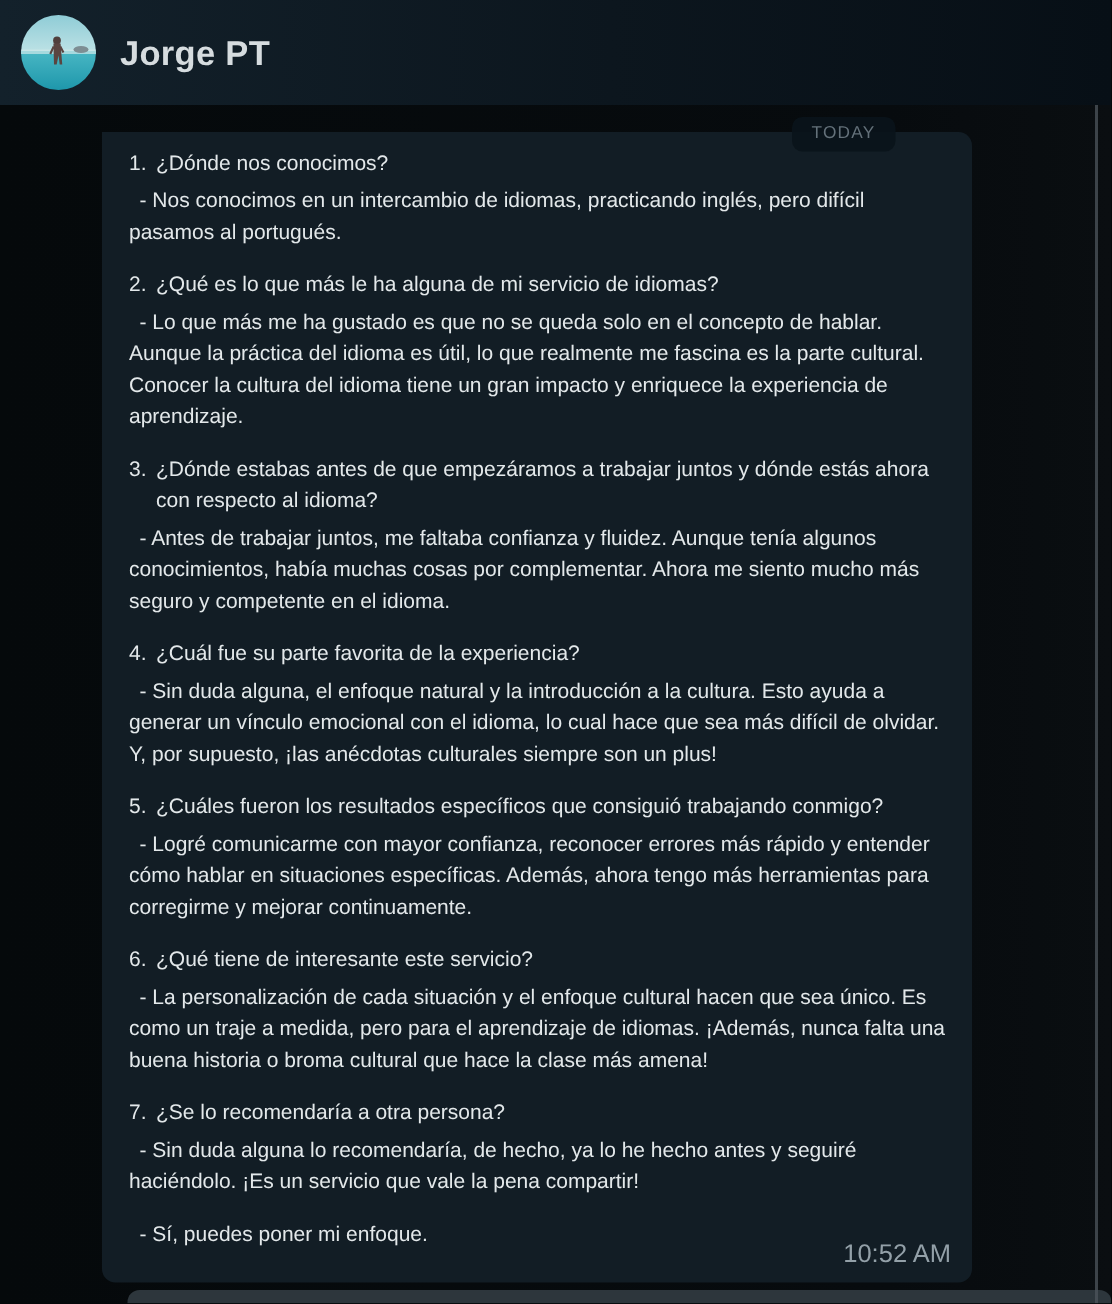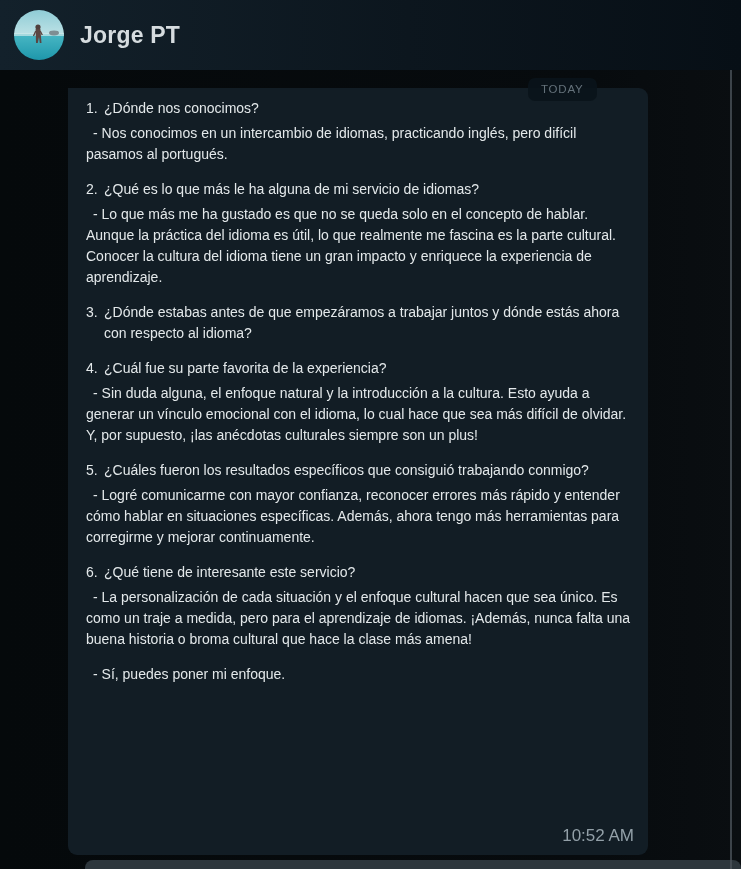--- a/index.html
+++ b/index.html
@@ -152,32 +152,37 @@
           <div class="qa-block">
             <div class="question"><span class="q-num">1.</span><span>¿Dónde nos conocimos?</span></div>
             <div class="answer">- Nos conocimos en un intercambio de idiomas, practicando inglés, pero difícil pasamos al portugués.</div>
           </div>
           <div class="qa-block">
             <div class="question"><span class="q-num">2.</span><span>¿Qué es lo que más le ha alguna de mi servicio de idiomas?</span></div>
             <div class="answer">- Lo que más me ha gustado es que no se queda solo en el concepto de hablar. Aunque la práctica del idioma es útil, lo que realmente me fascina es la parte cultural. Conocer la cultura del idioma tiene un gran impacto y enriquece la experiencia de aprendizaje.</div>
           </div>
           <div class="qa-block">
             <div class="question"><span class="q-num">3.</span><span>¿Dónde estabas antes de que empezáramos a trabajar juntos y dónde estás ahora con respecto al idioma?</span></div>
+            <div class="answer">- Antes de trabajar juntos, me faltaba confianza y fluidez. Aunque tenía algunos conocimientos, había muchas cosas por complementar. Ahora me siento mucho más seguro y competente en el idioma.</div>
           </div>
           <div class="qa-block">
             <div class="question"><span class="q-num">4.</span><span>¿Cuál fue su parte favorita de la experiencia?</span></div>
             <div class="answer">- Sin duda alguna, el enfoque natural y la introducción a la cultura. Esto ayuda a generar un vínculo emocional con el idioma, lo cual hace que sea más difícil de olvidar. Y, por supuesto, ¡las anécdotas culturales siempre son un plus!</div>
           </div>
           <div class="qa-block">
             <div class="question"><span class="q-num">5.</span><span>¿Cuáles fueron los resultados específicos que consiguió trabajando conmigo?</span></div>
             <div class="answer">- Logré comunicarme con mayor confianza, reconocer errores más rápido y entender cómo hablar en situaciones específicas. Además, ahora tengo más herramientas para corregirme y mejorar continuamente.</div>
           </div>
           <div class="qa-block">
             <div class="question"><span class="q-num">6.</span><span>¿Qué tiene de interesante este servicio?</span></div>
             <div class="answer">- La personalización de cada situación y el enfoque cultural hacen que sea único. Es como un traje a medida, pero para el aprendizaje de idiomas. ¡Además, nunca falta una buena historia o broma cultural que hace la clase más amena!</div>
+          </div>
+          <div class="qa-block">
+            <div class="question"><span class="q-num">7.</span><span>¿Se lo recomendaría a otra persona?</span></div>
+            <div class="answer">- Sin duda alguna lo recomendaría, de hecho, ya lo he hecho antes y seguiré haciéndolo. ¡Es un servicio que vale la pena compartir!</div>
           </div>
           <div class="qa-block">
             <div class="answer">- Sí, puedes poner mi enfoque.</div>
           </div>
         </div>
       <span class="timestamp">10:52 AM</span>
     </div>
 
     <div class="compose-peek"></div>
     <div class="scrollbar-track"></div>

